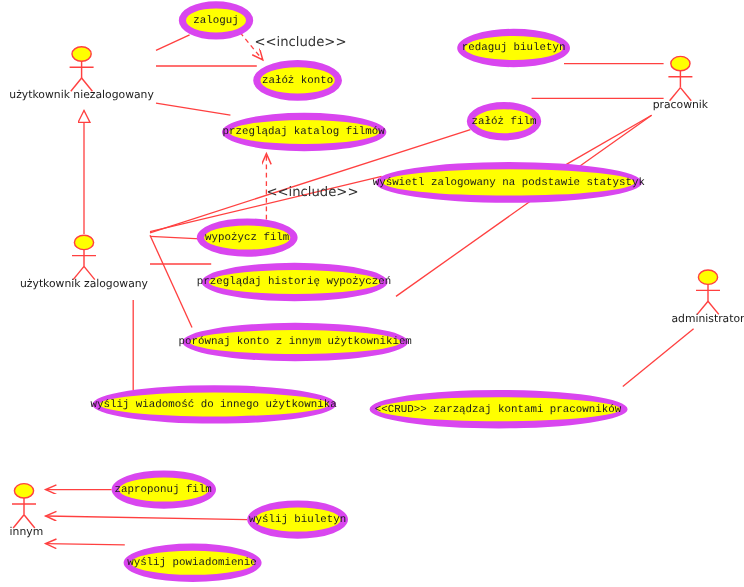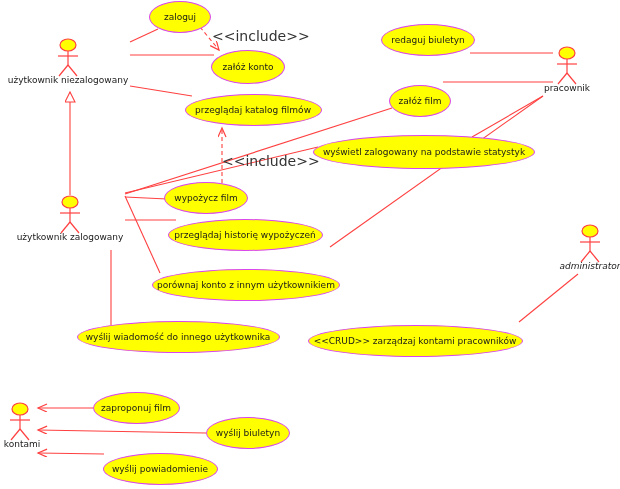--- a/index.html
+++ b/index.html
@@ -19,48 +19,49 @@
     position: absolute;
     left: 0;
     top: 0;
     width: 620px;
     height: 489px;
     pointer-events: none;
   }
   .usecase {
     position: absolute;
     background: #ffff00;
-    border: 1px solid #d946ef;
+    border: 6px solid #d946ef;
     border-radius: 50%;
     box-sizing: border-box;
     display: flex;
     align-items: center;
     justify-content: center;
     text-align: center;
     color: #1a1a1a;
     font-size: 9px;
     line-height: 11px;
     white-space: nowrap;
     z-index: 3;
+    font-family: Liberation Mono, monospace;
   }
   .actor {
     position: absolute;
     z-index: 4;
   }
   .actor-label {
     position: absolute;
     font-size: 9px;
     color: #1a1a1a;
     white-space: nowrap;
     text-align: center;
     z-index: 5;
   }
   .stereotype {
     position: absolute;
-    font-size: 14px;
+    font-size: 11px;
     color: #333333;
     white-space: nowrap;
     z-index: 5;
   }
 </style>
 </head>
 <body>
 
 <div id="canvas">
 
@@ -175,28 +176,28 @@
           <line x1="16" y1="27" x2="25" y2="38" stroke="#ff4040" stroke-width="1.2"></line>
         </svg></div>
       <div class="actor-label" style="left: 0px; top: 83px; width: auto; text-align: center; padding-left: 0px; transform: translateX(567px) translateX(-50%);">pracownik</div>
       <div class="actor" style="left: 574px; top: 224px; width: 32px; height: 40px;"><svg width="32" height="40" viewBox="0 0 32 40">
           <ellipse cx="16" cy="7" rx="8" ry="6" fill="#ffff00" stroke="#ff4040" stroke-width="1.2"></ellipse>
           <line x1="16" y1="13" x2="16" y2="27" stroke="#ff4040" stroke-width="1.2"></line>
           <line x1="6" y1="18" x2="26" y2="18" stroke="#ff4040" stroke-width="1.2"></line>
           <line x1="16" y1="27" x2="7" y2="38" stroke="#ff4040" stroke-width="1.2"></line>
           <line x1="16" y1="27" x2="25" y2="38" stroke="#ff4040" stroke-width="1.2"></line>
         </svg></div>
-      <div class="actor-label" style="left: 0px; top: 261px; width: auto; text-align: center; padding-left: 0px; transform: translateX(590px) translateX(-50%); font-style: italic;">administrator</div>
+      <div class="actor-label" style="left: 0px; top: 261px; width: auto; text-align: center; padding-left: 0px; transform: translateX(590px) translateX(-50%);">administrator</div>
       <div class="actor" style="left: 4px; top: 402px; width: 32px; height: 40px;"><svg width="32" height="40" viewBox="0 0 32 40">
           <ellipse cx="16" cy="7" rx="8" ry="6" fill="#ffff00" stroke="#ff4040" stroke-width="1.2"></ellipse>
           <line x1="16" y1="13" x2="16" y2="27" stroke="#ff4040" stroke-width="1.2"></line>
           <line x1="6" y1="18" x2="26" y2="18" stroke="#ff4040" stroke-width="1.2"></line>
           <line x1="16" y1="27" x2="7" y2="38" stroke="#ff4040" stroke-width="1.2"></line>
           <line x1="16" y1="27" x2="25" y2="38" stroke="#ff4040" stroke-width="1.2"></line>
         </svg></div>
-      <div class="actor-label" style="left: 0px; top: 439px; width: auto; text-align: left; padding-left: 0px; transform: translateX(22px) translateX(-50%);">kontami</div>
+      <div class="actor-label" style="left: 0px; top: 439px; width: auto; text-align: left; padding-left: 0px; transform: translateX(22px) translateX(-50%);">innym</div>
     </div>
   <div id="stereotype-layer">
       <div class="stereotype" style="left: 212px; top: 28px;">&lt;&lt;include&gt;&gt;</div>
       <div class="stereotype" style="left: 222px; top: 153px;">&lt;&lt;include&gt;&gt;</div>
     </div>
 
 </div>
 
 </body></html>

